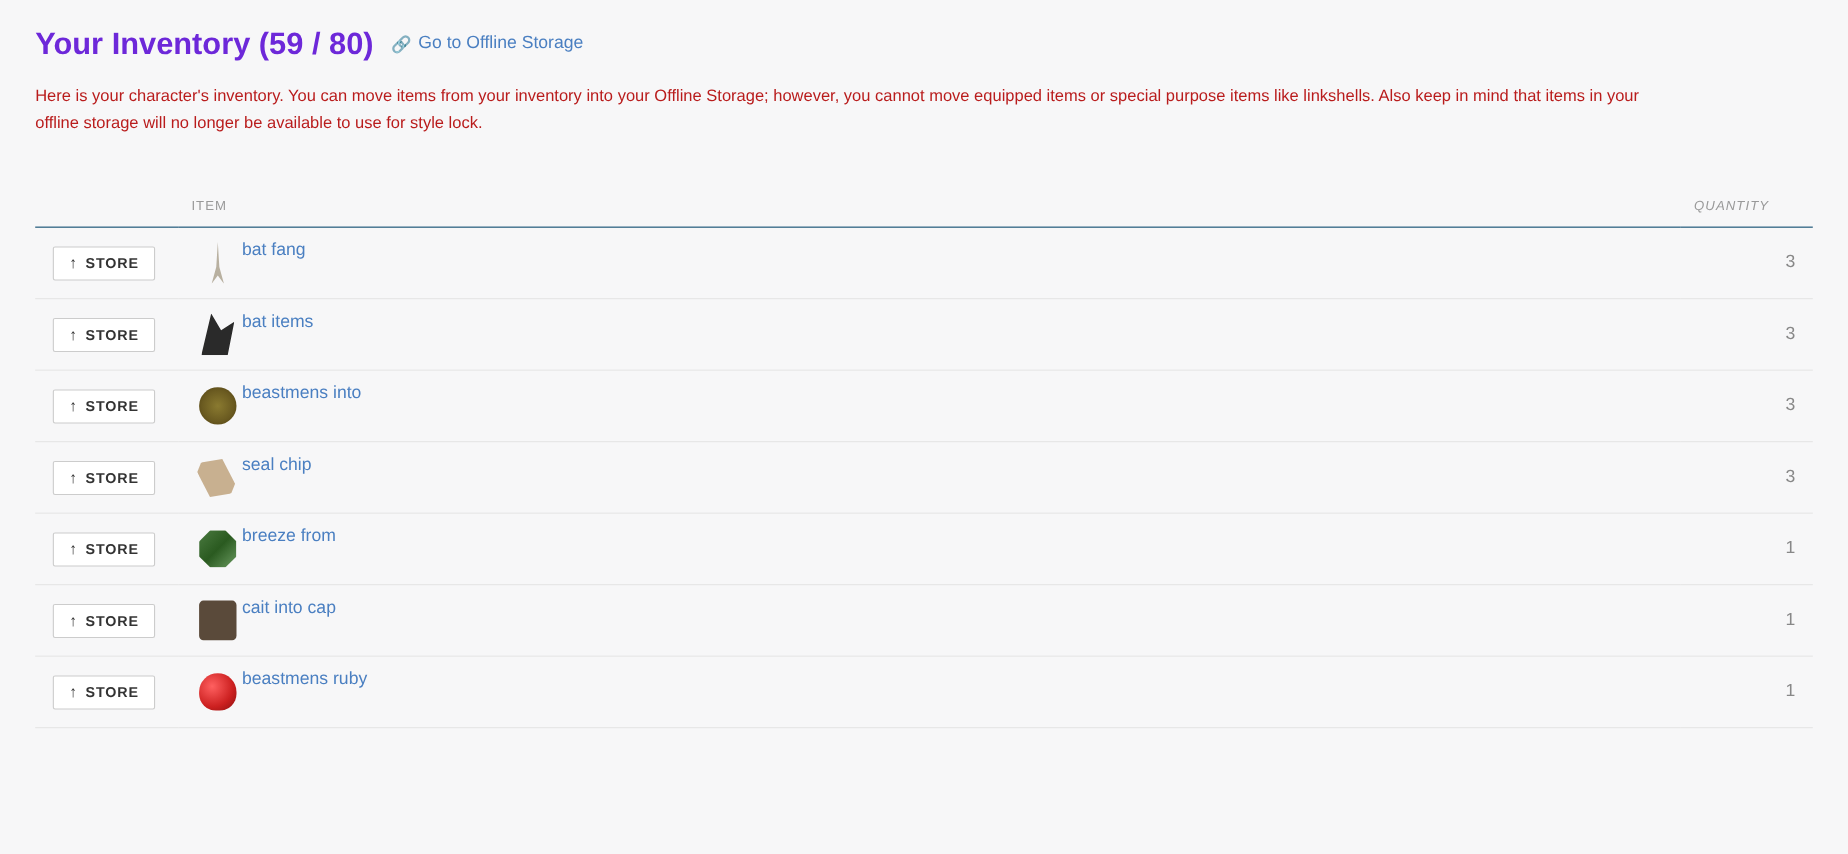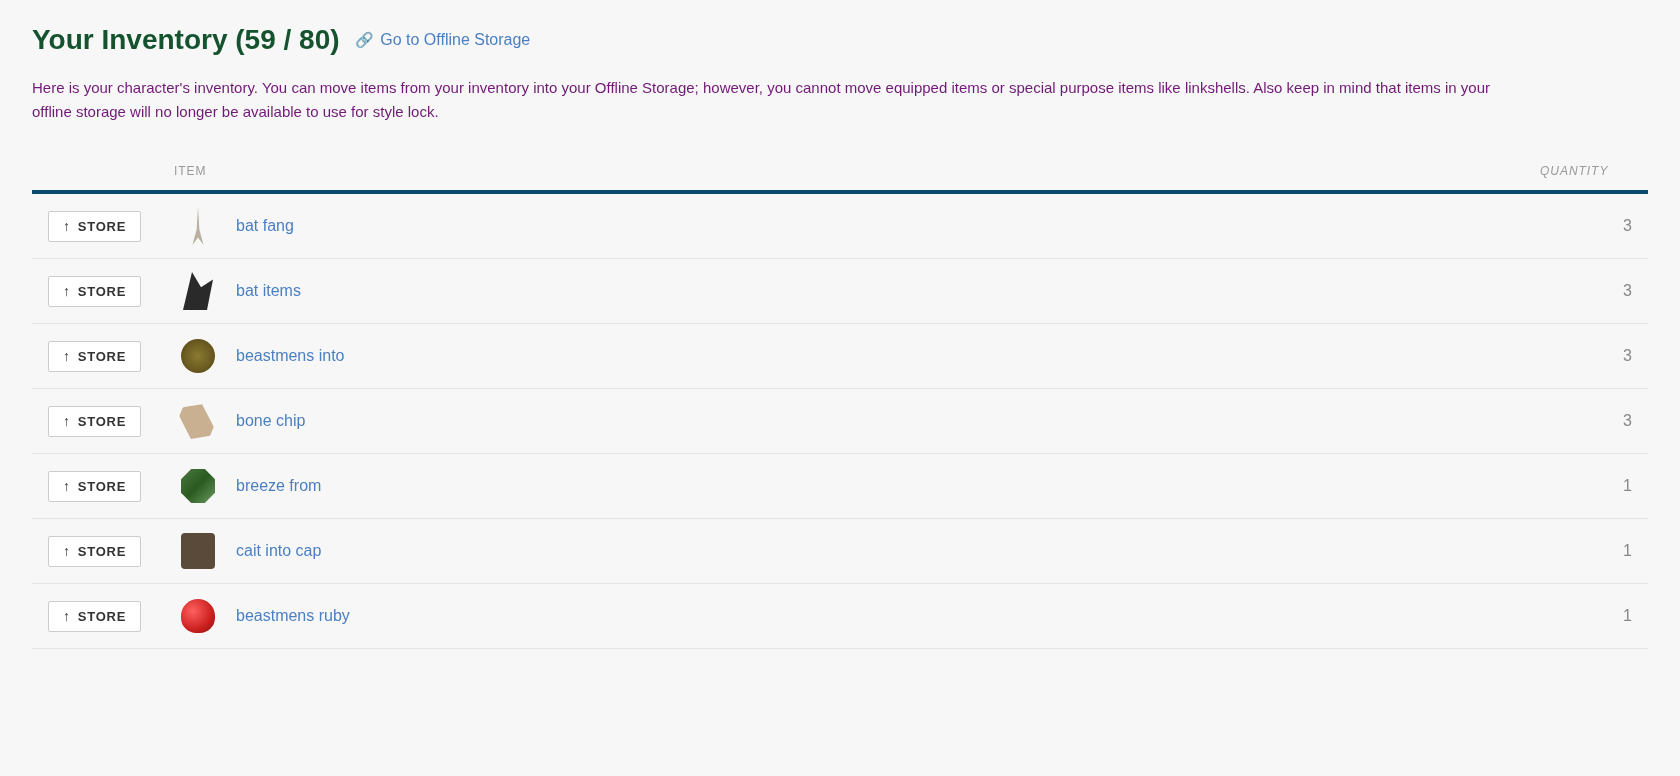--- a/index.html
+++ b/index.html
@@ -12,48 +12,48 @@
     }
     .page-header {
       display: flex;
       align-items: center;
       gap: 16px;
       margin-bottom: 20px;
     }
     .page-title {
       font-size: 28px;
       font-weight: 700;
-      color: #14532d;
+      color: #6d28d9;
     }
     .offline-link {
       display: flex;
       align-items: center;
       gap: 6px;
       color: #4a7fc1;
       font-size: 16px;
       text-decoration: none;
       cursor: pointer;
     }
     .link-icon {
       color: #4a7fc1;
       font-size: 15px;
     }
     .description {
       font-size: 15px;
-      color: #701a75;
+      color: #b91c1c;
       line-height: 1.6;
-      margin-bottom: 32px;
+      margin-bottom: 48px;
       max-width: 1500px;
     }
     .inventory-table {
       width: 100%;
       border-collapse: collapse;
     }
     .inventory-table thead tr {
-      border-bottom: 4px solid #0c4a6e;
+      border-bottom: 1px solid #0c4a6e;
     }
     .inventory-table th {
       font-size: 12px;
       font-weight: 500;
       color: #999;
       letter-spacing: 0.08em;
       padding: 8px 12px 12px;
       text-align: left;
     }
     .th-quantity {
@@ -90,22 +90,21 @@
       color: #333;
       cursor: pointer;
       border-radius: 2px;
     }
     .store-btn .up-arrow {
       font-size: 14px;
       line-height: 1;
     }
     .item-cell {
       display: flex;
-      align-items: center;
-      gap: 18px;
+      gap: 2px;
     }
     .item-icon {
       width: 40px;
       height: 40px;
       display: flex;
       align-items: center;
       justify-content: center;
       font-size: 26px;
       flex-shrink: 0;
     }
@@ -232,21 +231,21 @@
       <tr>
         <td class="td-store"><button class="store-btn">
             <span class="up-arrow">↑</span>
             <span>STORE</span>
           </button></td>
         <td class="td-item">
           <div class="item-cell">
             <div class="item-icon">
               <div class="icon-bone-chip"></div>
             </div>
-            <span class="item-name">bone chip</span>
+            <span class="item-name">seal chip</span>
           </div>
         </td>
         <td class="td-quantity">3</td>
       </tr>
       <tr>
         <td class="td-store"><button class="store-btn">
             <span class="up-arrow">↑</span>
             <span>STORE</span>
           </button></td>
         <td class="td-item">

